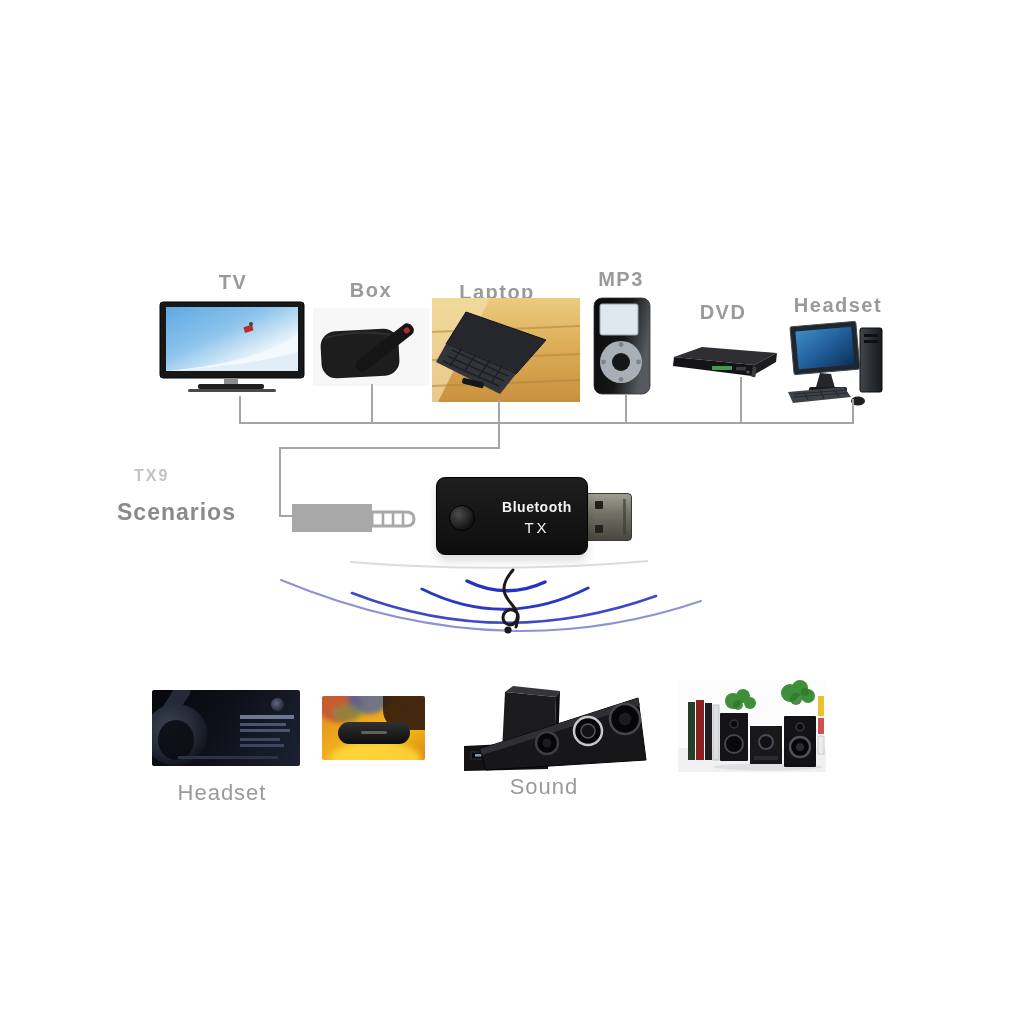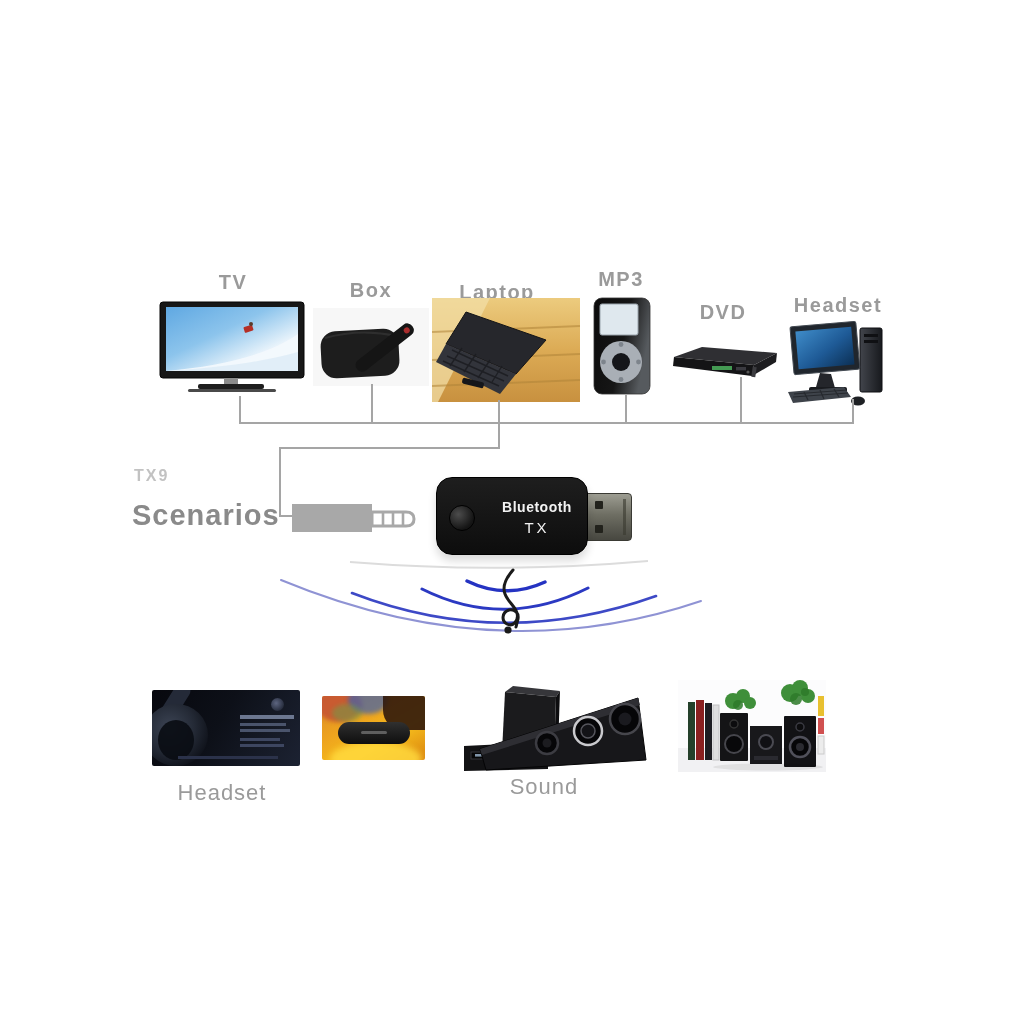--- a/index.html
+++ b/index.html
@@ -5,24 +5,24 @@
   html,body{margin:0;padding:0;background:#ffffff;}
   body{font-family:"Liberation Sans", sans-serif;}
   .canvas{position:relative;width:1024px;height:1024px;background:#ffffff;overflow:hidden;}
   .abs{position:absolute;}
   .device-label{
     position:absolute;transform:translateX(-50%);
     color:#9a9a9a;font-size:20px;font-weight:600;letter-spacing:1.5px;white-space:nowrap;
   }
   .line{position:absolute;background:#a5a5a5;}
   .tx9{position:absolute;left:134px;top:467px;color:#c2c2c2;font-size:16px;font-weight:600;letter-spacing:2px;}
-  .scenarios{position:absolute;left:132px;top:499px;color:#8a8a8a;font-size:29px;font-weight:700;letter-spacing:1px;}
+  .scenarios{position:absolute;left:117px;top:499px;color:#8a8a8a;font-size:23px;font-weight:700;letter-spacing:1px;}
   .jack-body{position:absolute;left:292px;top:504px;width:80px;height:28px;background:#a8a8a8;}
   .adapter{
-    position:absolute;left:436px;top:477px;width:150px;height:76px;border-radius:16px;
+    position:absolute;left:436px;top:477px;width:150px;height:76px;border-radius:9px;
     background:linear-gradient(180deg,#1e1e1e,#0d0d0d);border:1px solid #000;
     box-shadow:0 6px 9px rgba(0,0,0,0.14);
   }
   .adapter-btn{
     position:absolute;left:12px;top:27px;width:24px;height:24px;border-radius:50%;
     background:radial-gradient(circle at 35% 35%, #4c4c4c, #141414 70%);
     border:1px solid #000;
   }
   .adapter-text{position:absolute;left:52px;top:21px;width:96px;text-align:center;color:#f2f2f2;}
   .adapter-text .l1{font-size:14px;font-weight:700;letter-spacing:0.5px;}

